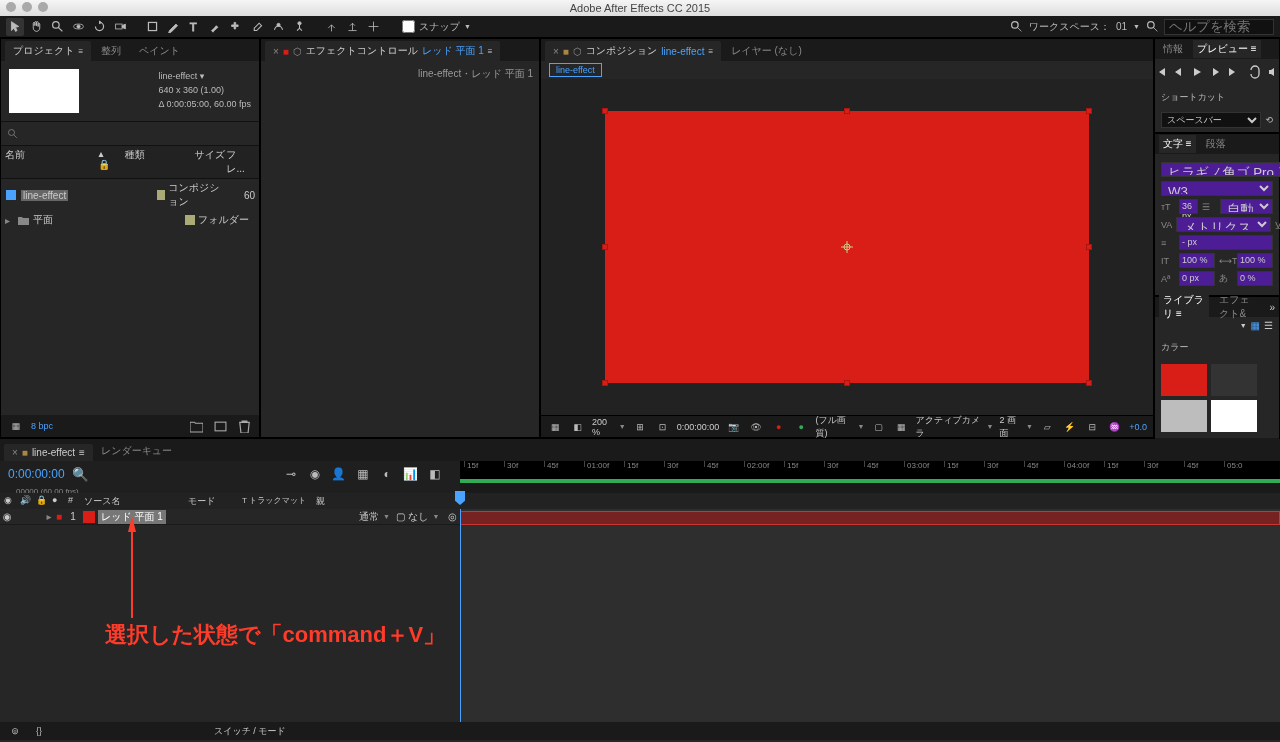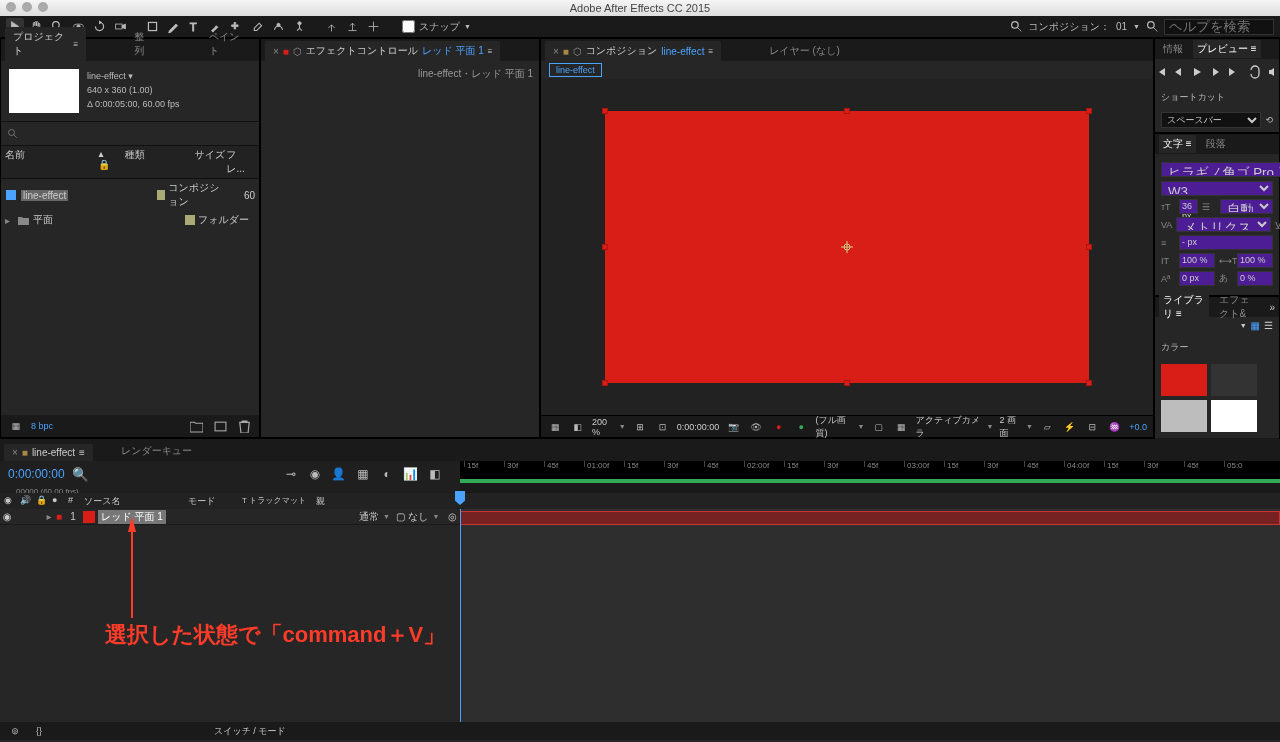--- a/index.html
+++ b/index.html
@@ -11,26 +11,26 @@
 .tool { width: 18px; height: 18px; color: #bbb; display: flex; align-items: center; justify-content: center; cursor: pointer; border-radius: 2px; }
 .tool.active { background: #333; }
 .tool svg { width: 13px; height: 13px; fill: currentColor; stroke: currentColor; }
 .tool-sep { width: 8px; }
 .snap { color: #bbb; padding: 0 6px; font-size: 10px; display: flex; align-items: center; gap: 4px; }
 .spacer { flex: 1; }
 .ws { color: #bbb; font-size: 10px; display: flex; align-items: center; gap: 6px; }
 .search-box { background: #111; border: 1px solid #333; padding: 1px 4px; color: #888; width: 110px; height: 16px; }
 .main { display: flex; height: 400px; }
 .panel { background: #262626; border: 1px solid #000; display: flex; flex-direction: column; }
-.panel-tabs { height: 22px; background: #1a1a1a; display: flex; align-items: flex-end; padding: 0 4px; gap: 20px; }
+.panel-tabs { height: 22px; background: #1a1a1a; display: flex; align-items: flex-end; padding: 0 4px; gap: 2px; }
 .tab { padding: 3px 8px; font-size: 10px; color: #ccc; background: #262626; border-radius: 2px 2px 0 0; display: flex; align-items: center; gap: 4px; cursor: pointer; }
-.tab.inactive { background: transparent; color: #888; margin-left: 20px; }
+.tab.inactive { background: transparent; color: #888; }
 .link { color: #4aa3ff; }
 .proj-panel { width: 260px; }
-.proj-head { padding: 8px; display: flex; gap: 8px; }
+.proj-head { padding: 8px; display: flex; gap: 8px; justify-content: space-between; }
 .thumb { width: 70px; height: 44px; background: #fff; }
 .proj-meta { font-size: 9px; color: #bbb; line-height: 14px; }
 .proj-search { display: flex; align-items: center; padding: 2px 6px; border-top: 1px solid #111; border-bottom: 1px solid #111; }
 .proj-search input { flex: 1; background: transparent; border: none; color: #ccc; padding: 2px; }
 .proj-cols { display: flex; font-size: 10px; padding: 2px 4px; background: #222; border-bottom: 1px solid #111; }
 .proj-cols span:first-child { width: 90px; }
 .proj-list { flex: 1; background: #262626; }
 .proj-row { display: flex; align-items: center; padding: 2px 4px; gap: 4px; font-size: 10px; }
 .proj-row.sel .name { background: #666; padding: 0 2px; }
 .row-icon { width: 12px; height: 12px; display: inline-flex; align-items: center; justify-content: center; }
@@ -217,21 +217,21 @@
     <span style="font-size:7px">▼</span>
   </div>
   <div class="spacer"></div>
   <div class="tool">
       <svg viewBox="0 0 16 16">
         <circle cx="6" cy="6" r="4" fill="none" stroke-width="1.5"></circle>
         <path d="M9 9l5 5"></path>
       </svg>
     </div>
   <div class="ws">
-    <span>コンポジション：</span>
+    <span>ワークスペース：</span>
     <span>01</span>
     <span style="font-size:7px">▼</span>
   </div>
   <div class="tool">
       <svg viewBox="0 0 16 16">
         <circle cx="6" cy="6" r="4" fill="none" stroke-width="1.5"></circle>
         <path d="M9 9l5 5"></path>
       </svg>
     </div>
   <input class="search-box" placeholder="ヘルプを検索" style="">

